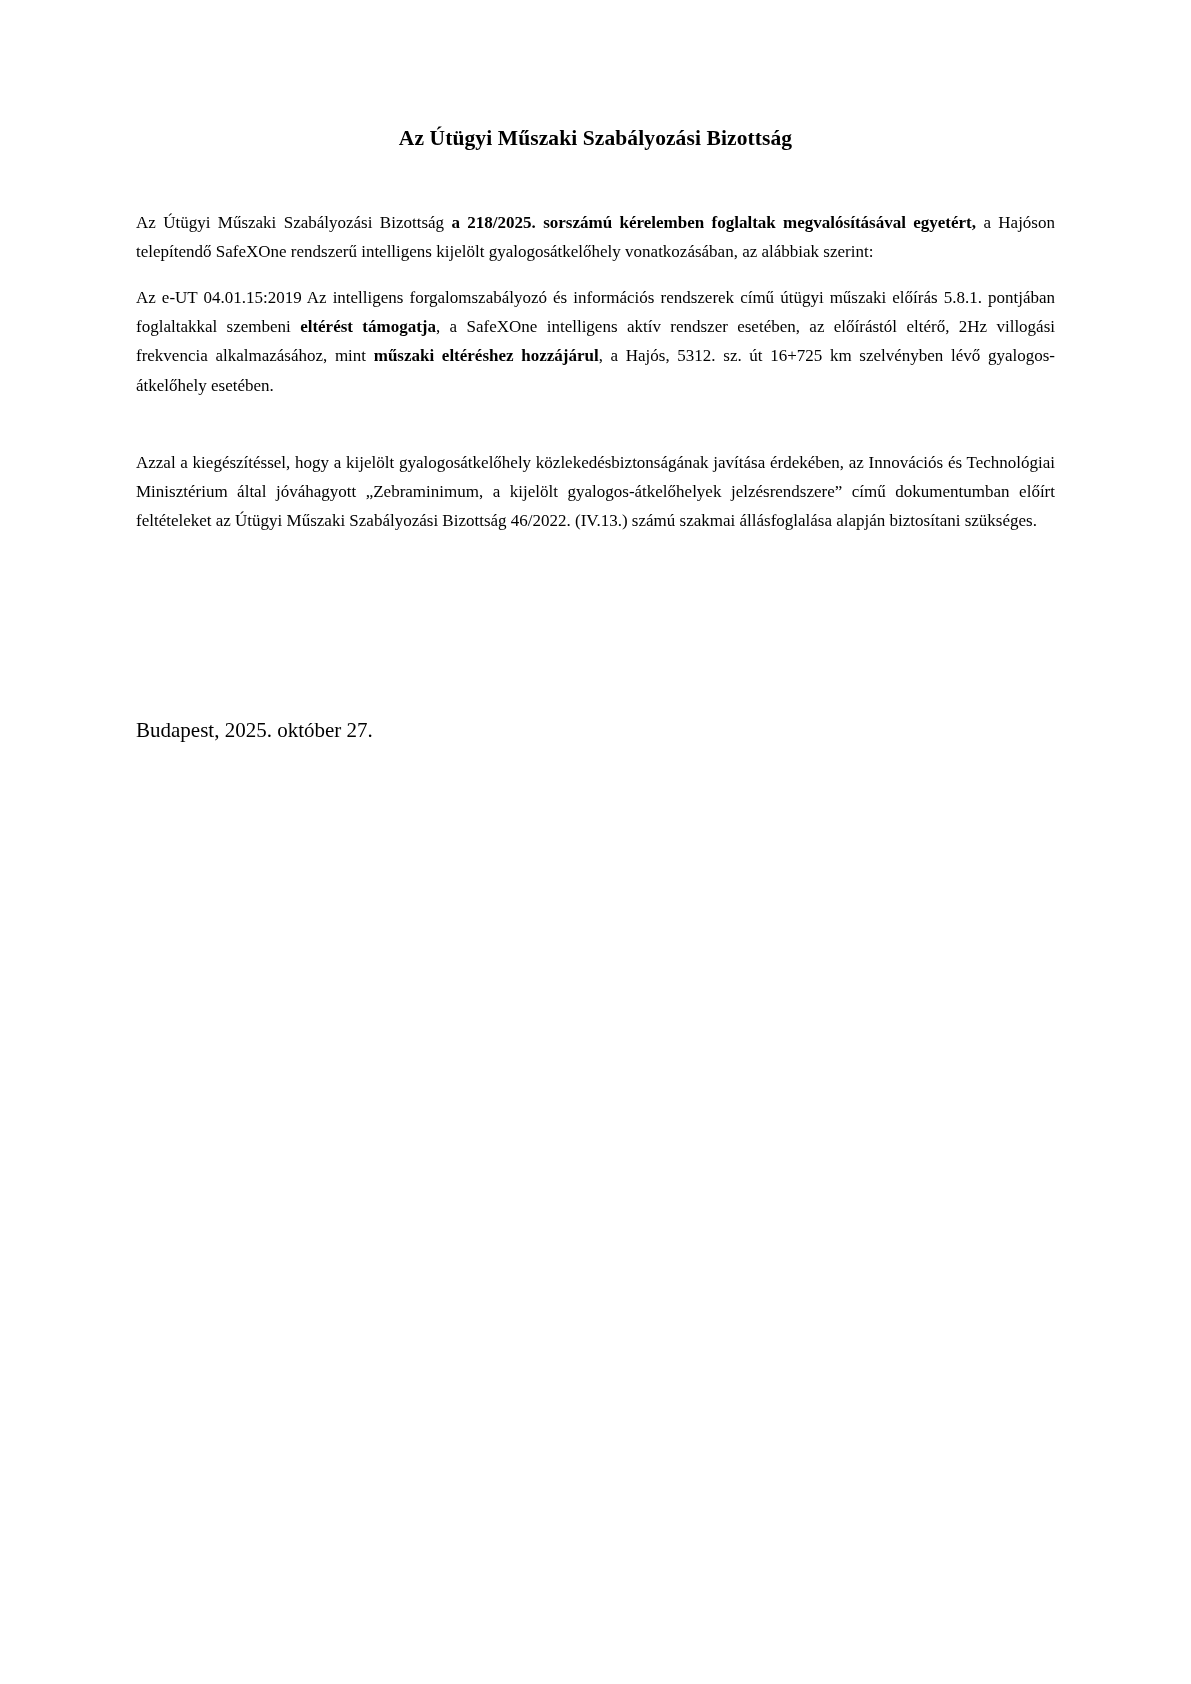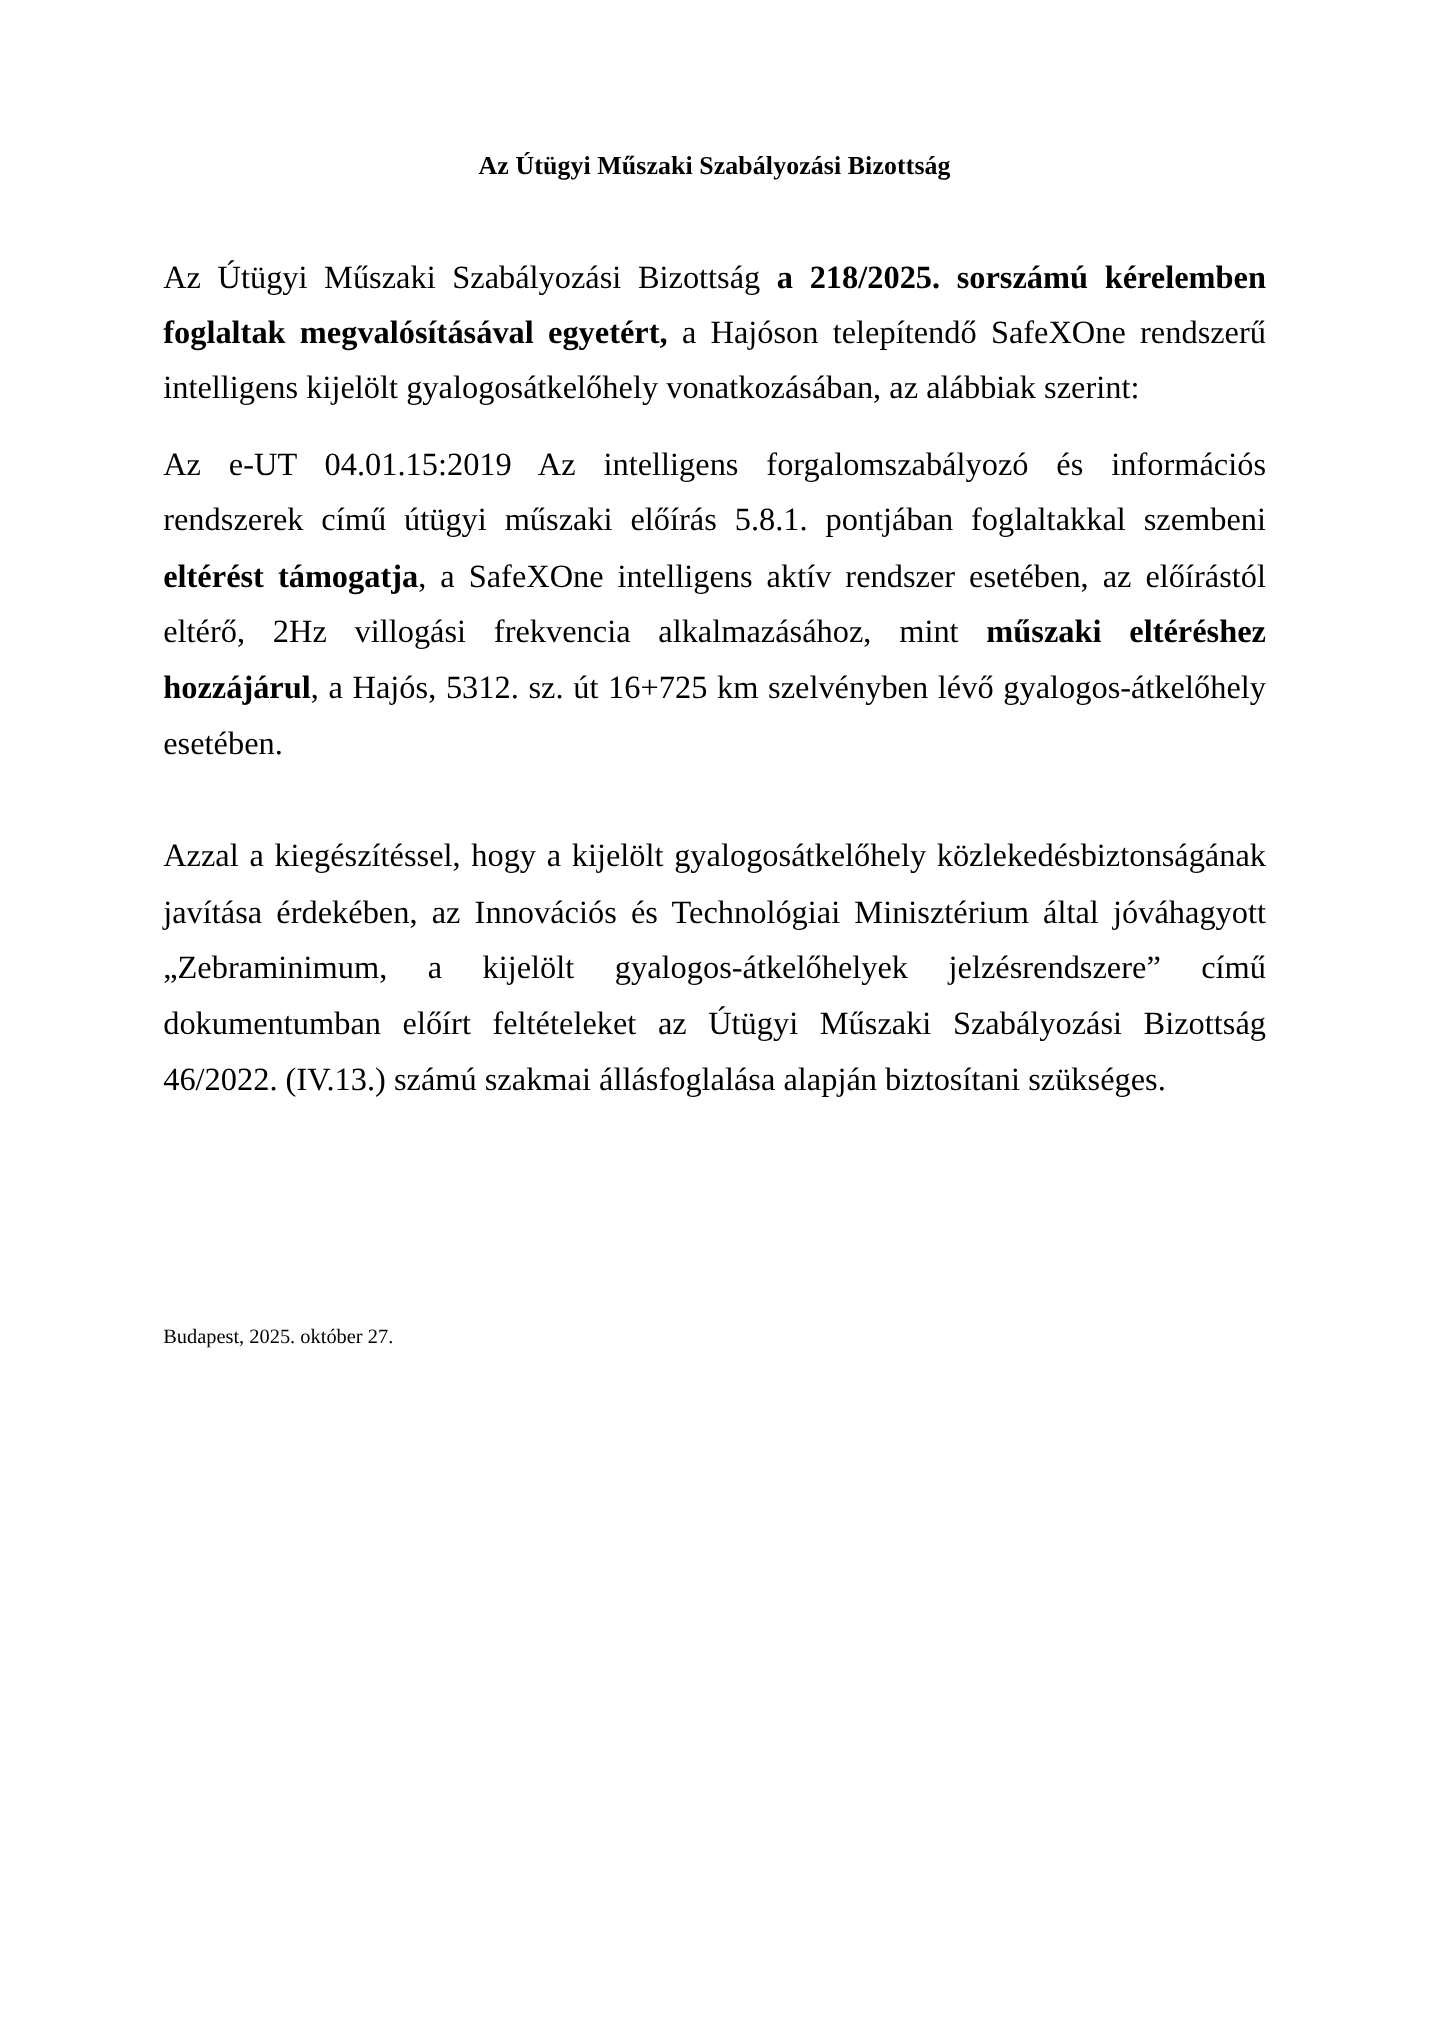--- a/index.html
+++ b/index.html
@@ -32,32 +32,32 @@
     margin-bottom: 27px;
     letter-spacing: 0.1px;
   }
   .title-line:last-child {
     margin-bottom: 0;
   }
   .body-block {
     margin-top: 58px;
   }
   p.para {
-    font-size: 27px;
+    font-size: 17px;
     line-height: 1.72;
     text-align: justify;
     text-justify: inter-word;
     margin: 0 0 17px 0;
     hyphens: none;
   }
   p.para.gap-before {
     margin-top: 48px;
   }
   p.closing {
-    font-size: 17px;
+    font-size: 21px;
     line-height: 1.72;
     text-align: left;
     margin: 0;
   }
   .closing-block {
     margin-top: 176px;
   }
   b { font-weight: bold; }
 </style>
 </head>

